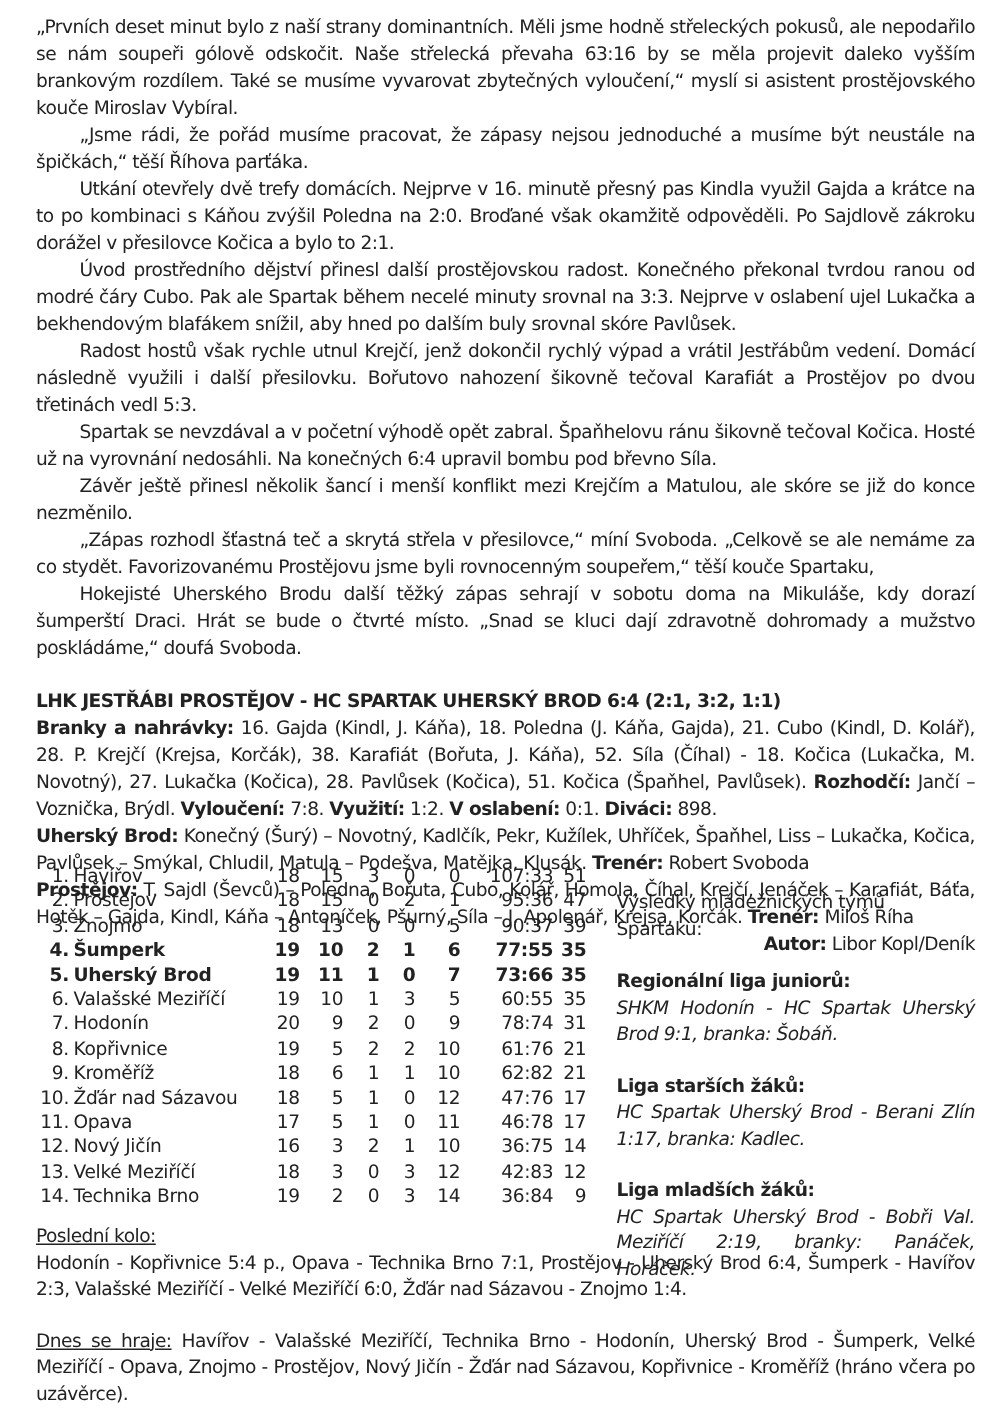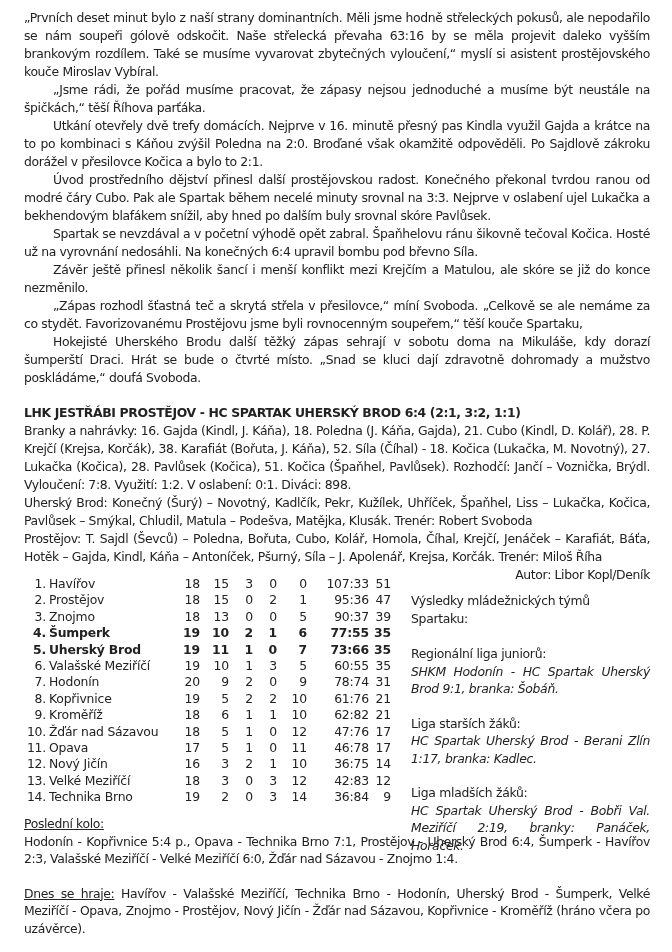--- a/index.html
+++ b/index.html
@@ -3,21 +3,21 @@
 <meta charset="utf-8">
 <style>
   html, body { margin: 0; padding: 0; background: #ffffff; }
   body { width: 672px; height: 952px; overflow: hidden; position: relative;
          font-family: "DejaVu Sans", sans-serif; color: #222; }
   .page { position: absolute; left: 24px; top: 9px; width: 626px; font-size: 12.4px;
           line-height: 18px; letter-spacing: -0.35px; }
   p { margin: 0; text-align: justify; }
   p.indent { text-indent: 29px; }
   .headline { font-weight: bold; margin-top: 17px; }
-  b { font-weight: normal; }
+  b { font-weight: bold; }
   .author { text-align: right; }
   .standings-wrap { position: absolute; left: 24px; top: 576px; width: 380px; font-size: 12.4px; letter-spacing: -0.2px; }
   table.standings { border-collapse: collapse; }
   table.standings td { padding: 0; height: 16.4px; line-height: 16.4px; white-space: nowrap; }
   td.rank { width: 22px; text-align: right; padding-right: 3px !important; }
   td.team { width: 134px; }
   td.n { text-align: right; }
   td.gp { width: 16px; } td.w { width: 29px; } td.t { width: 24px; } td.l { width: 24px; } td.ot { width: 30px; }
   td.gd { width: 62px; } td.pts { width: 22px; }
   tr.hl td { font-weight: bold; }
@@ -31,20 +31,21 @@
 </style>
 </head>
 <body>
 
 <div class="page">
   <div id="paras">
     <p>„Prvních deset minut bylo z naší strany dominantních. Měli jsme hodně střeleckých pokusů, ale nepodařilo se nám soupeři gólově odskočit. Naše střelecká převaha 63:16 by se měla projevit daleko vyšším brankovým rozdílem. Také se musíme vyvarovat zbytečných vyloučení,“ myslí si asistent prostějovského kouče Miroslav Vybíral.</p>
     <p class="indent">„Jsme rádi, že pořád musíme pracovat, že zápasy nejsou jednoduché a musíme být neustále na špičkách,“ těší Říhova parťáka.</p>
     <p class="indent">Utkání otevřely dvě trefy domácích. Nejprve v 16. minutě přesný pas Kindla využil Gajda a krátce na to po kombinaci s Káňou zvýšil Poledna na 2:0. Broďané však okamžitě odpověděli. Po Sajdlově zákroku dorážel v přesilovce Kočica a bylo to 2:1.</p>
     <p class="indent">Úvod prostředního dějství přinesl další prostějovskou radost. Konečného překonal tvrdou ranou od modré čáry Cubo. Pak ale Spartak během necelé minuty srovnal na 3:3. Nejprve v oslabení ujel Lukačka a bekhendovým blafákem snížil, aby hned po dalším buly srovnal skóre Pavlůsek.</p>
+    <p class="indent">Radost hostů však rychle utnul Krejčí, jenž dokončil rychlý výpad a vrátil Jestřábům vedení. Domácí následně využili i další přesilovku. Bořutovo nahození šikovně tečoval Karafiát a Prostějov po dvou třetinách vedl 5:3.</p>
     <p class="indent">Spartak se nevzdával a v početní výhodě opět zabral. Špaňhelovu ránu šikovně tečoval Kočica. Hosté už na vyrovnání nedosáhli. Na konečných 6:4 upravil bombu pod břevno Síla.</p>
     <p class="indent">Závěr ještě přinesl několik šancí i menší konflikt mezi Krejčím a Matulou, ale skóre se již do konce nezměnilo.</p>
     <p class="indent">„Zápas rozhodl šťastná teč a skrytá střela v přesilovce,“ míní Svoboda. „Celkově se ale nemáme za co stydět. Favorizovanému Prostějovu jsme byli rovnocenným soupeřem,“ těší kouče Spartaku,</p>
     <p class="indent">Hokejisté Uherského Brodu další těžký zápas sehrají v sobotu doma na Mikuláše, kdy dorazí šumperští Draci. Hrát se bude o čtvrté místo. „Snad se kluci dají zdravotně dohromady a mužstvo poskládáme,“ doufá Svoboda.</p>
   </div>
 
   <p class="headline">LHK JESTŘÁBI PROSTĚJOV - HC SPARTAK UHERSKÝ BROD 6:4 (2:1, 3:2, 1:1)</p>
   <p>
     <b>Branky a nahrávky:</b><span> 16. Gajda (Kindl, J. Káňa), 18. Poledna (J. Káňa, Gajda), 21. Cubo (Kindl, D. Kolář), 28. P. Krejčí (Krejsa, Korčák), 38. Karafiát (Bořuta, J. Káňa), 52. Síla (Číhal) - 18. Kočica (Lukačka, M. Novotný), 27. Lukačka (Kočica), 28. Pavlůsek (Kočica), 51. Kočica (Špaňhel, Pavlůsek). </span><b>Rozhodčí:</b><span> Jančí – Voznička, Brýdl. </span><b>Vyloučení:</b><span> 7:8. </span><b>Využití:</b><span> 1:2. </span><b>V oslabení:</b><span> 0:1. </span><b>Diváci:</b><span> 898.</span>
   </p>

